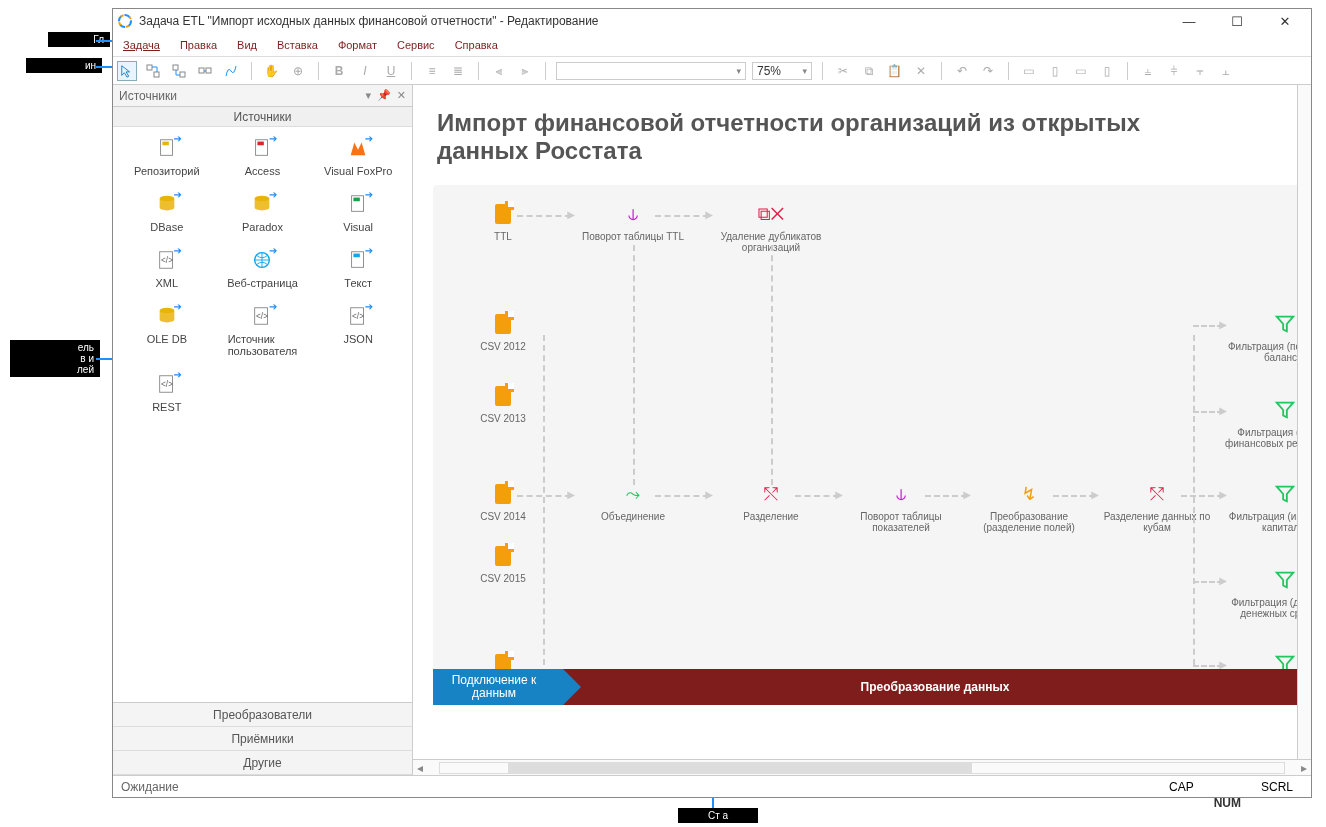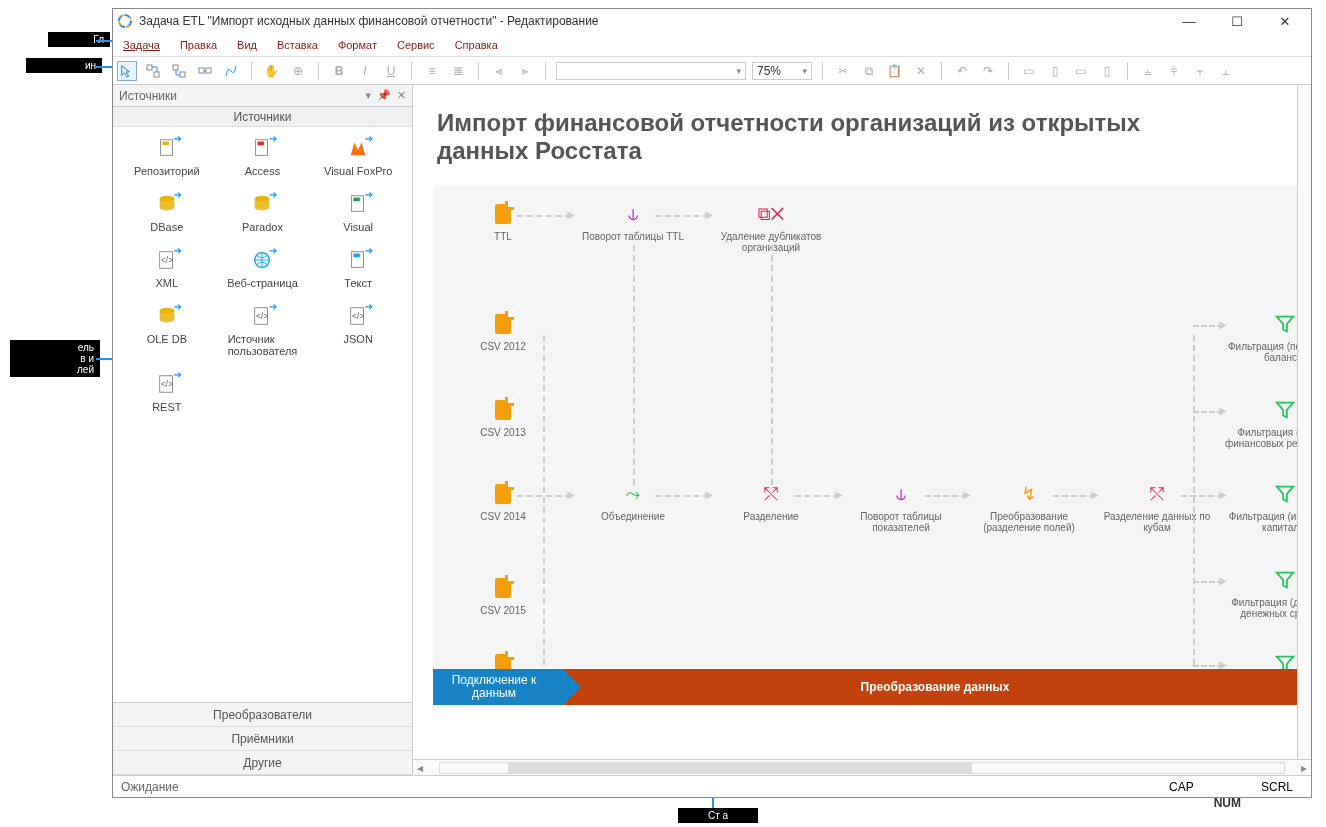--- a/index.html
+++ b/index.html
@@ -43,21 +43,21 @@
 .csv-icon { background:#f59e0b; width:16px; height:20px; border-radius:2px; position:relative;}
 .csv-icon::after { content:""; position:absolute; right:-3px; top:-3px; width:6px; height:6px; background:#fff; border-left:3px solid #f59e0b; border-bottom:3px solid #f59e0b;}
 .funnel-icon svg { width:22px; height:22px; }
 .small-icon { font-size:18px; }
 .arrow-h { position:absolute; height:1px; border-top:2px dashed #ccc; }
 .arrow-h::after { content:"▶"; position:absolute; right:-4px; top:-8px; color:#ccc; font-size:10px;}
 .arrow-v { position:absolute; width:1px; border-left:2px dashed #ccc; }
 .bottom-band { position:absolute; left:0; right:0; bottom:0; height:36px; display:flex; }
 .bottom-band .seg1 { width:130px; background:#1783c5; color:#fff; font-size:12px; display:flex; align-items:center; justify-content:center; text-align:center; line-height:1.1; position:relative; padding:0 12px 0 4px;}
 .bottom-band .seg1::after { content:""; position:absolute; right:-18px; top:0; width:0; height:0; border-top:18px solid transparent; border-bottom:18px solid transparent; border-left:18px solid #1783c5;}
-.bottom-band .seg2 { flex:1; background:#c2410c; color:#fff; font-size:12px; font-weight:600; display:flex; align-items:center; justify-content:center; }
+.bottom-band .seg2 { flex:1; background:#7f1d1d; color:#fff; font-size:12px; font-weight:600; display:flex; align-items:center; justify-content:center; }
 .hscroll { height:16px; border-top:1px solid #ccc; display:flex; align-items:center; background:#fafafa;}
 .hscroll .track { flex:1; height:12px; border:1px solid #ddd; margin:0 12px; position:relative; }
 .hscroll .thumb { position:absolute; left:8%; top:0; height:100%; width:55%; background:#ddd;}
 .hscroll .sbtn { width:14px; text-align:center; color:#888;}
 .vscroll { position:absolute; right:0; top:0; bottom:16px; width:14px; border-left:1px solid #ccc; background:#fafafa;}
 .statusbar { height: 22px; border-top: 1px solid #ccc; display: flex; align-items: center; padding: 0 8px; font-size: 12px; color: #666; background:#fff;}
 .statusbar .sp { flex: 1; }
 .statusbar .cell { padding: 0 10px; color: #000000; }
 .statusbar .cell.active { color: #333; font-weight:600;margin-top:33px;}
 .callout { position:absolute; background:#000; color:#fff; font-size:10px; padding:2px 6px; white-space:pre-line; text-align:right; line-height:1.1;}
@@ -360,33 +360,33 @@
                 <div class="csv-icon"></div>
               </div>
               <div>TTL</div>
             </div>
           <div class="node" style="left:10px; top:128px;">
               <div class="nicon">
                 <div class="csv-icon"></div>
               </div>
               <div>CSV 2012</div>
             </div>
-          <div class="node" style="left:10px; top:214px;">
+          <div class="node" style="left:10px; top:200px;">
               <div class="nicon">
                 <div class="csv-icon"></div>
               </div>
               <div>CSV 2013</div>
             </div>
           <div class="node" style="left:10px; top:298px;">
               <div class="nicon">
                 <div class="csv-icon"></div>
               </div>
               <div>CSV 2014</div>
             </div>
-          <div class="node" style="left:10px; top:392px;">
+          <div class="node" style="left:10px; top:360px;">
               <div class="nicon">
                 <div class="csv-icon"></div>
               </div>
               <div>CSV 2015</div>
             </div>
           <div class="node" style="left:10px; top:468px;">
               <div class="nicon">
                 <div class="csv-icon"></div>
               </div>
               <div>CSV 2016</div>

